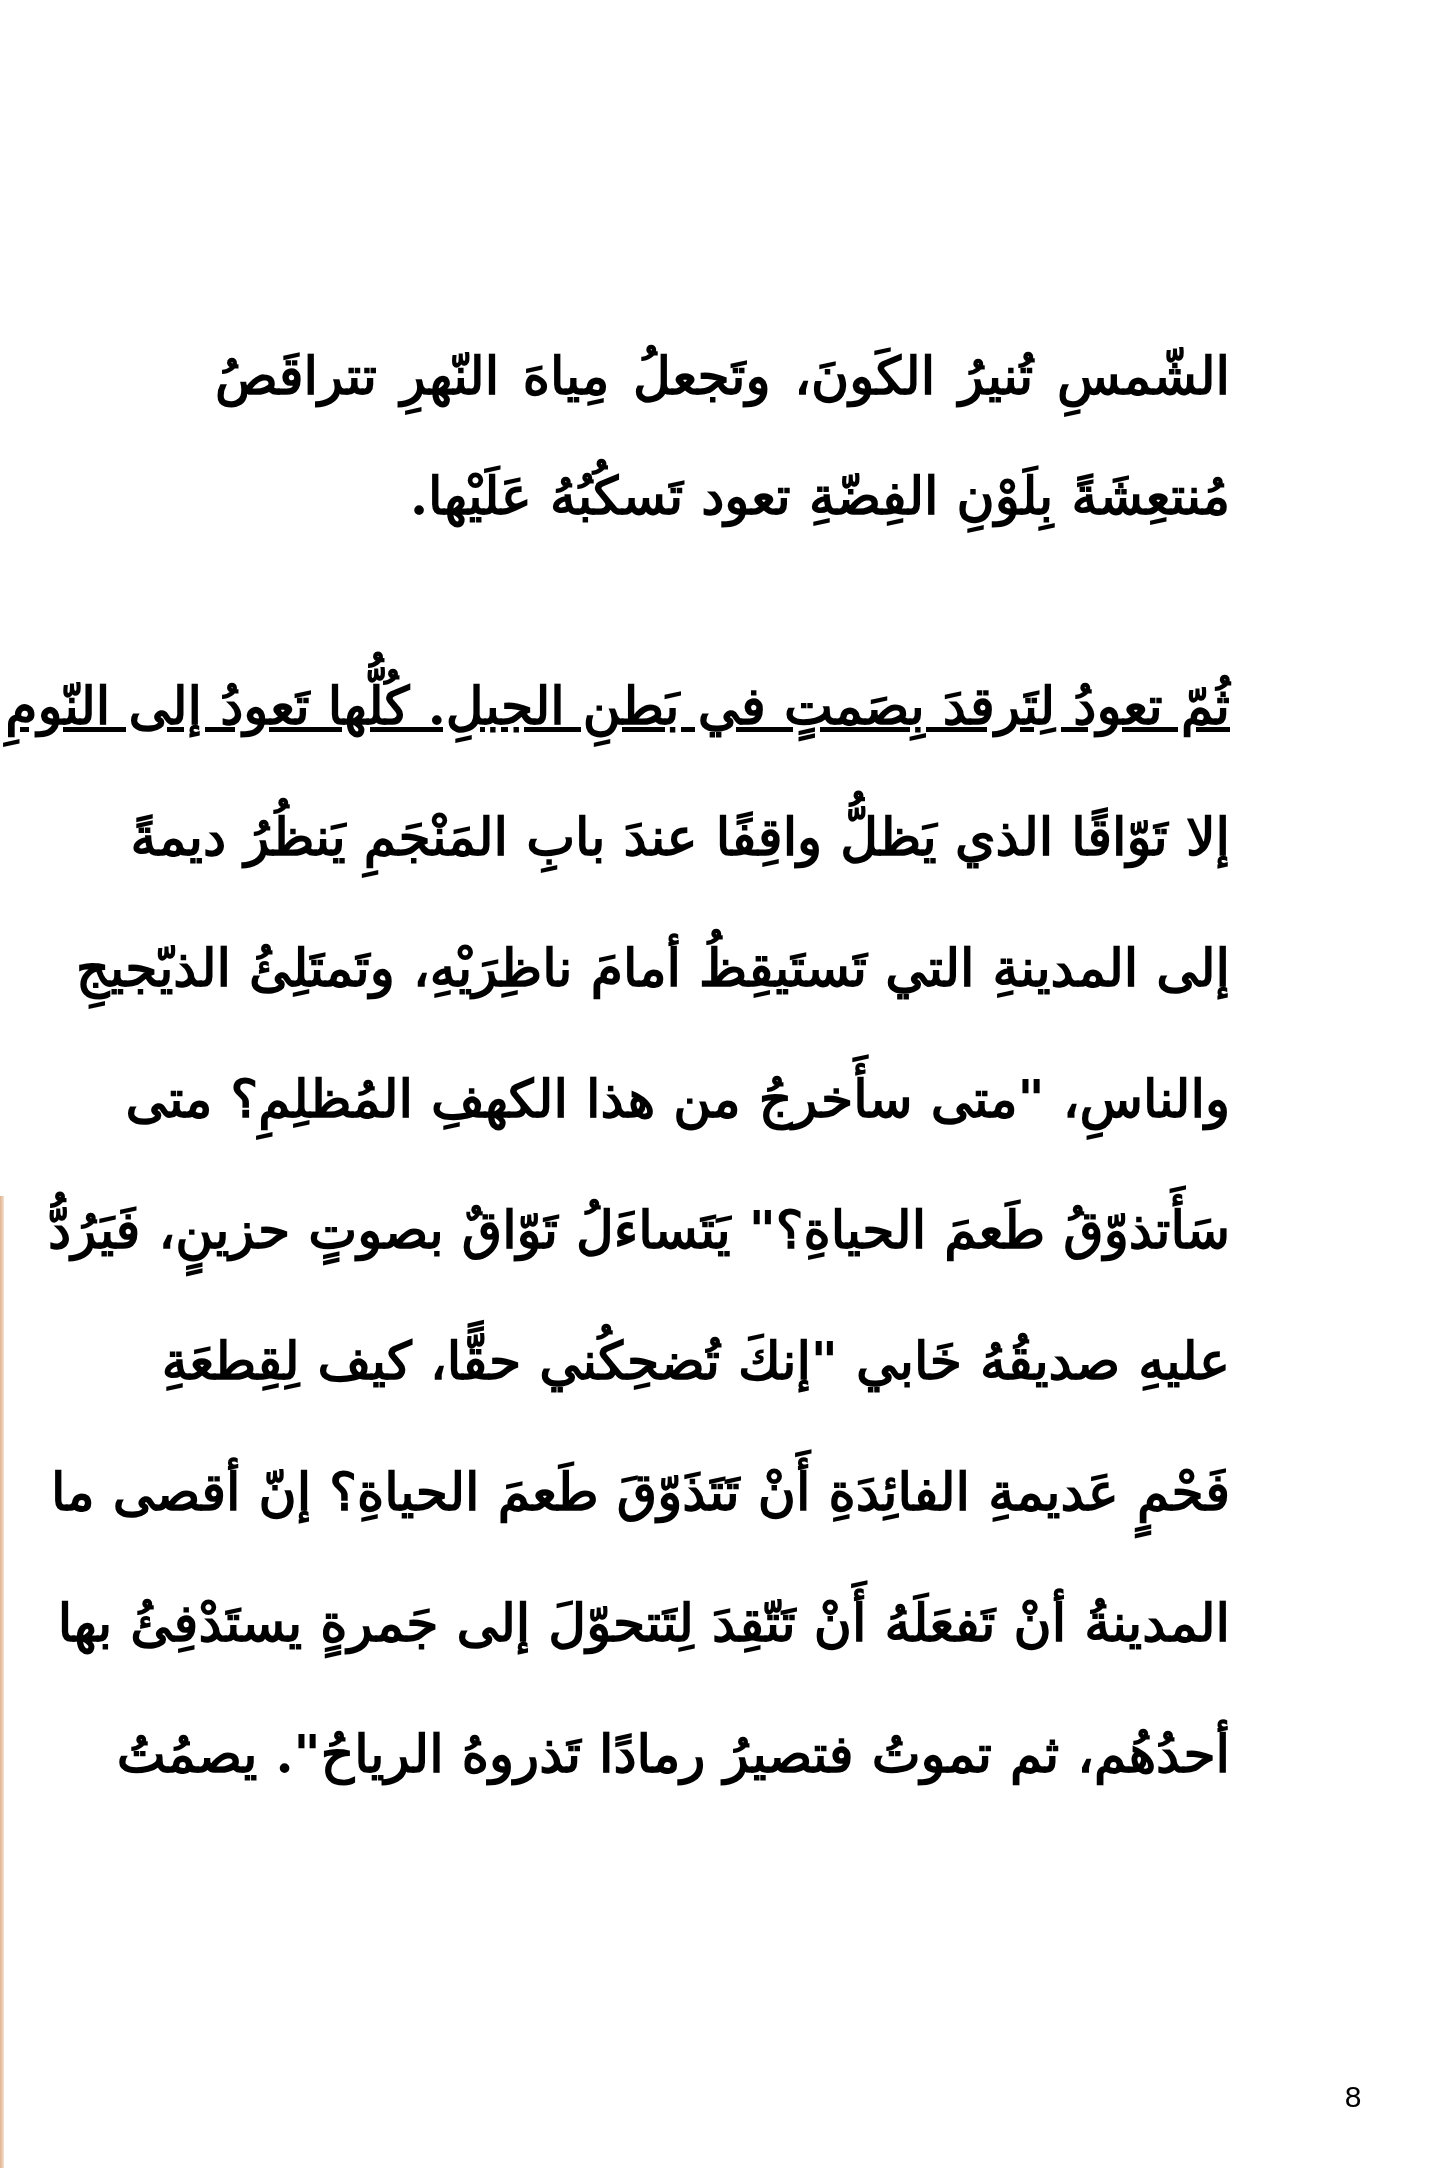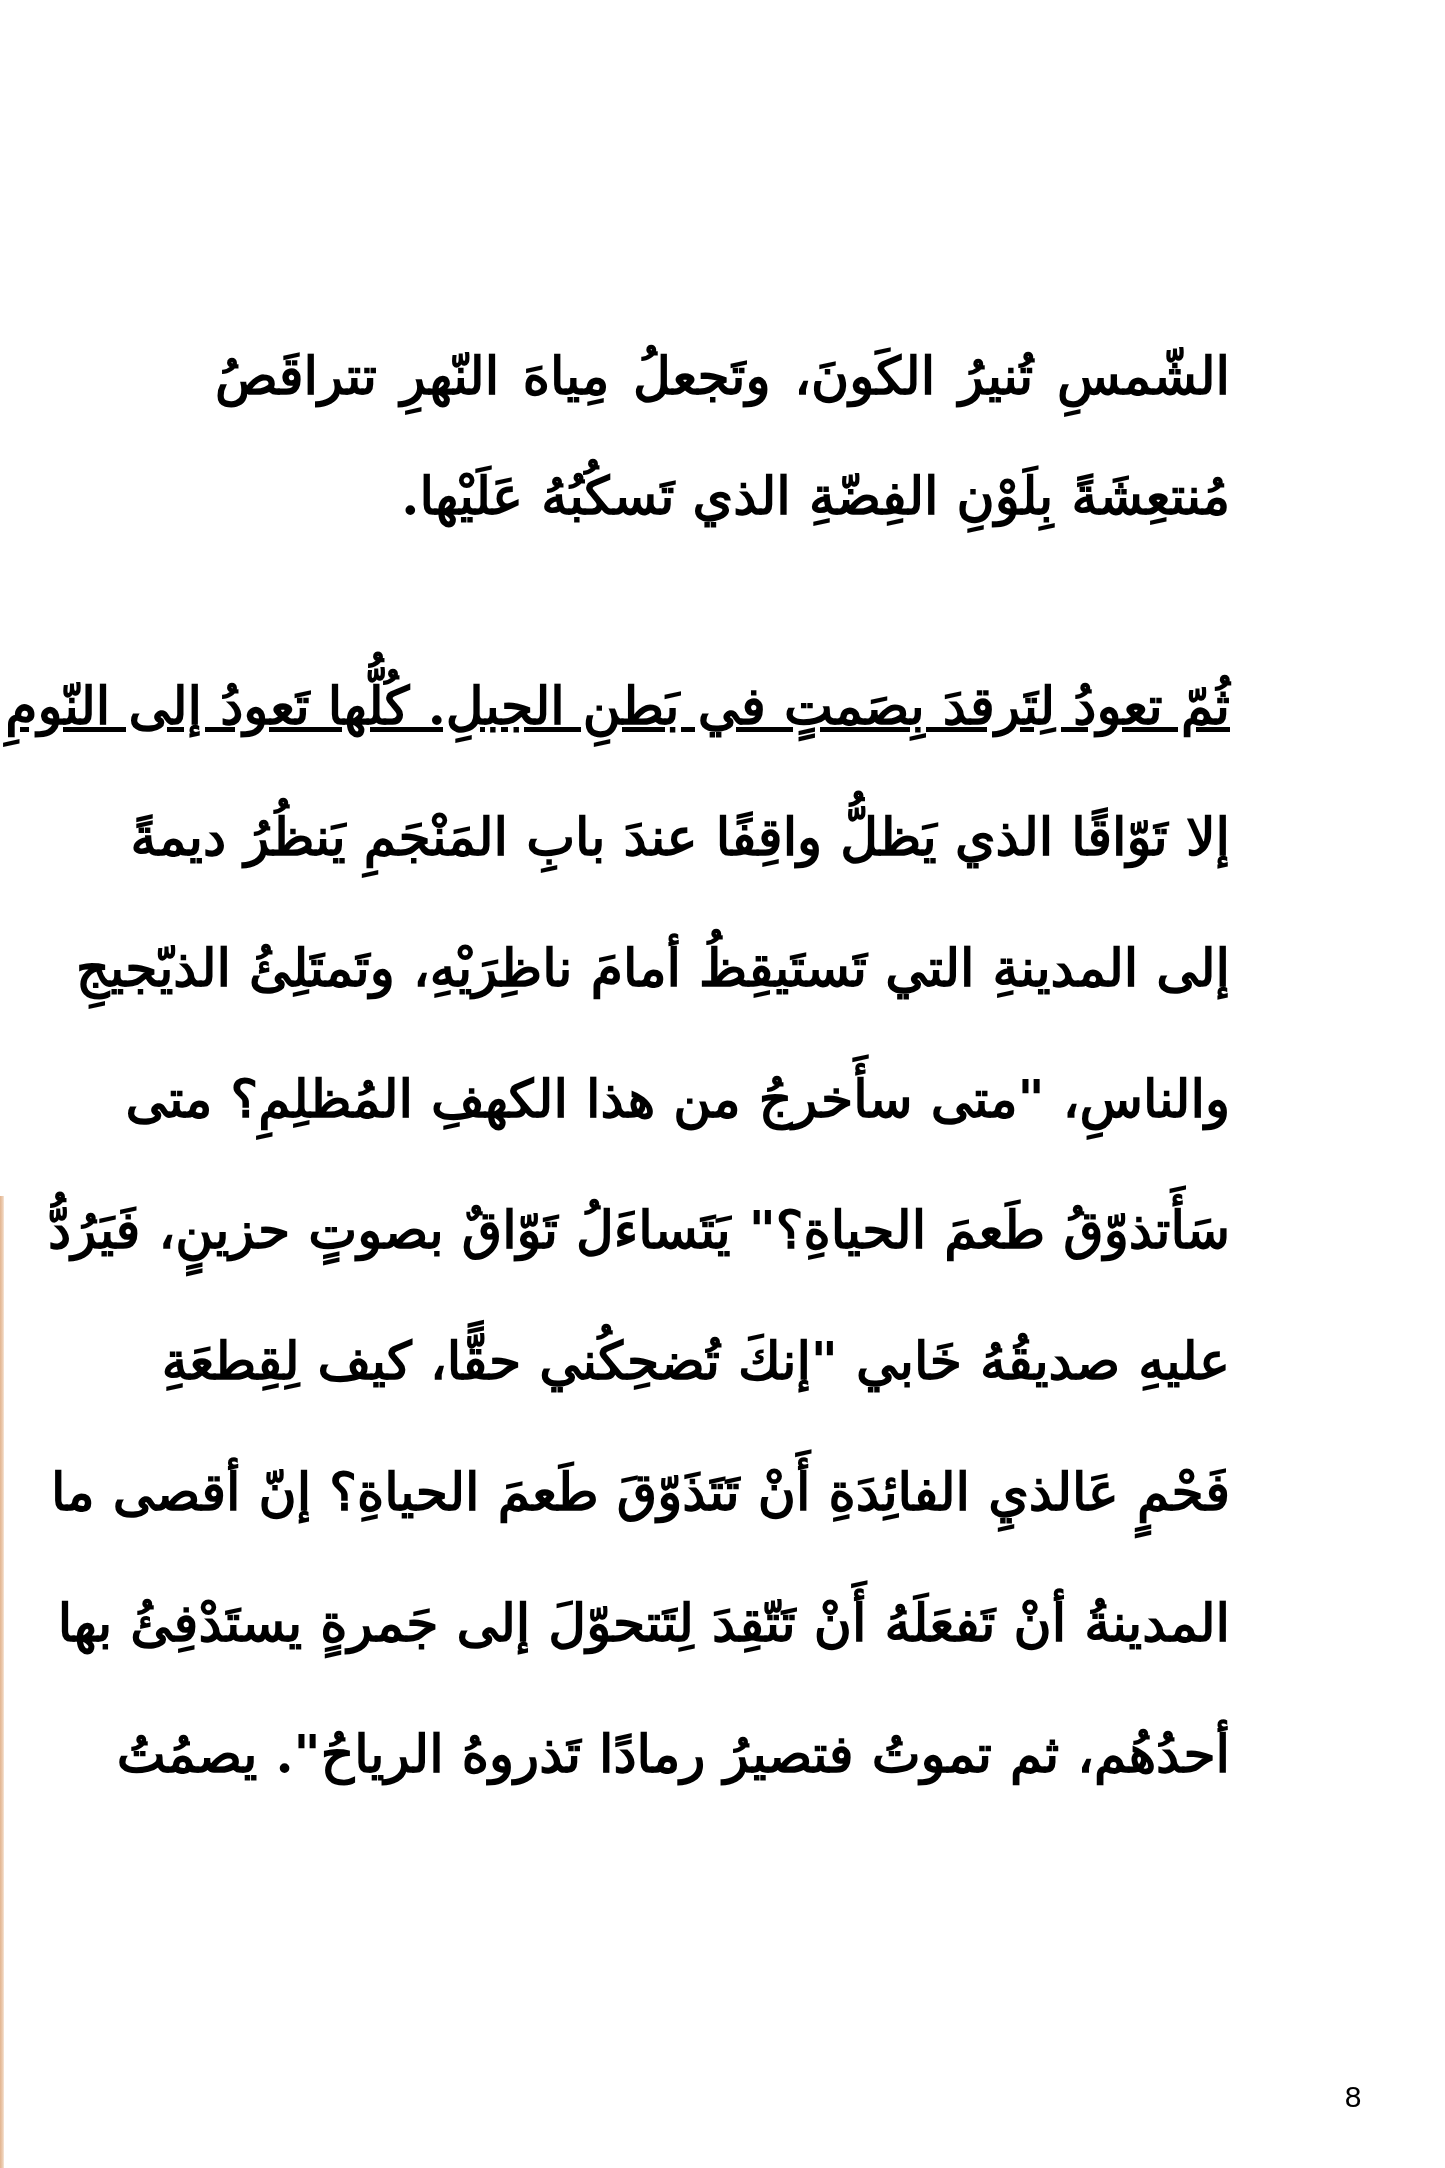--- a/index.html
+++ b/index.html
@@ -68,29 +68,29 @@
     }
   </style>
 </head>
 <body>
 
 <div class="page">
   <div class="edge-strip"></div>
 
   <div class="text-block" style="top:300px;">
     <div class="line" style="top:0px;">الشّمسِ تُنيرُ الكَونَ، وتَجعلُ مِياهَ النّهرِ تتراقَصُ</div>
-    <div class="line last" style="top:120px;">مُنتعِشَةً بِلَوْنِ الفِضّةِ الذي تَسكُبُهُ عَلَيْها.</div>
+    <div class="line last" style="top:120px;">مُنتعِشَةً بِلَوْنِ الفِضّةِ تعود تَسكُبُهُ عَلَيْها.</div>
   </div>
 
   <div class="text-block" style="top:630px;">
     <div class="line" style="top:0px;text-decoration:underline;">ثُمّ تعودُ لِتَرقدَ بِصَمتٍ في بَطنِ الجبلِ. كُلُّها تَعودُ إلى النّومِ</div>
     <div class="line" style="top:131px;">إلا تَوّاقًا الذي يَظلُّ واقِفًا عندَ بابِ المَنْجَمِ يَنظُرُ ديمةً</div>
     <div class="line" style="top:262px;">إلى المدينةِ التي تَستَيقِظُ أمامَ ناظِرَيْهِ، وتَمتَلِئُ الذيّجيجِ</div>
     <div class="line" style="top:393px;">والناسِ، "متى سأَخرجُ من هذا الكهفِ المُظلِمِ؟ متى</div>
     <div class="line" style="top:524px;">سَأَتذوّقُ طَعمَ الحياةِ؟" يَتَساءَلُ تَوّاقٌ بصوتٍ حزينٍ، فَيَرُدُّ</div>
     <div class="line" style="top:655px;">عليهِ صديقُهُ خَابي "إنكَ تُضحِكُني حقًّا، كيف لِقِطعَةِ</div>
-    <div class="line" style="top:786px;">فَحْمٍ عَالذيِ الفائِدَةِ أَنْ تَتَذَوّقَ طَعمَ الحياةِ؟ إنّ أقصى ما</div>
+    <div class="line" style="top:786px;">فَحْمٍ عَديمةِ الفائِدَةِ أَنْ تَتَذَوّقَ طَعمَ الحياةِ؟ إنّ أقصى ما</div>
     <div class="line" style="top:917px;">المدينةُ أنْ تَفعَلَهُ أَنْ تَتّقِدَ لِتَتحوّلَ إلى جَمرةٍ يستَدْفِئُ بها</div>
     <div class="line" style="top:1048px;">أحدُهُم، ثم تموتُ فتصيرُ رمادًا تَذروهُ الرياحُ". يصمُتُ</div>
   </div>
 
   <div class="page-number">8</div>
 </div>
 
 </body></html>

